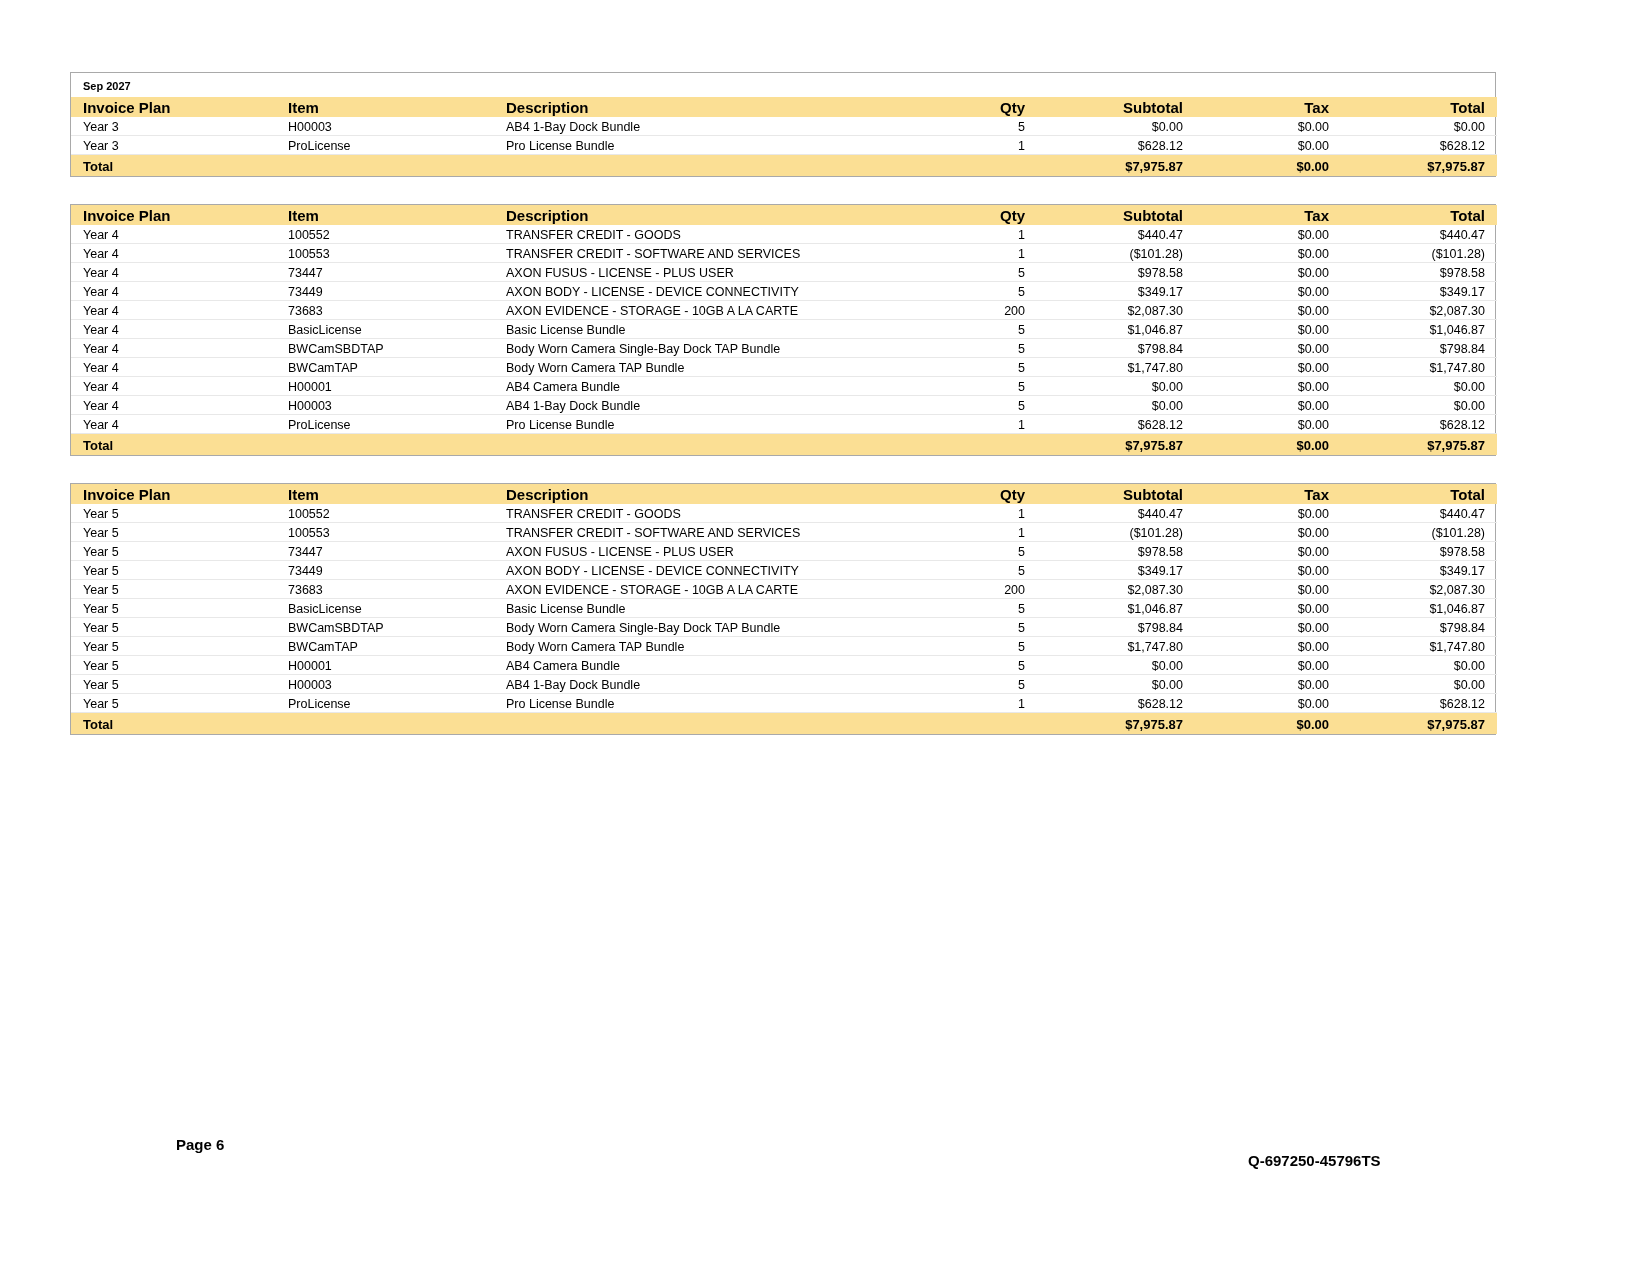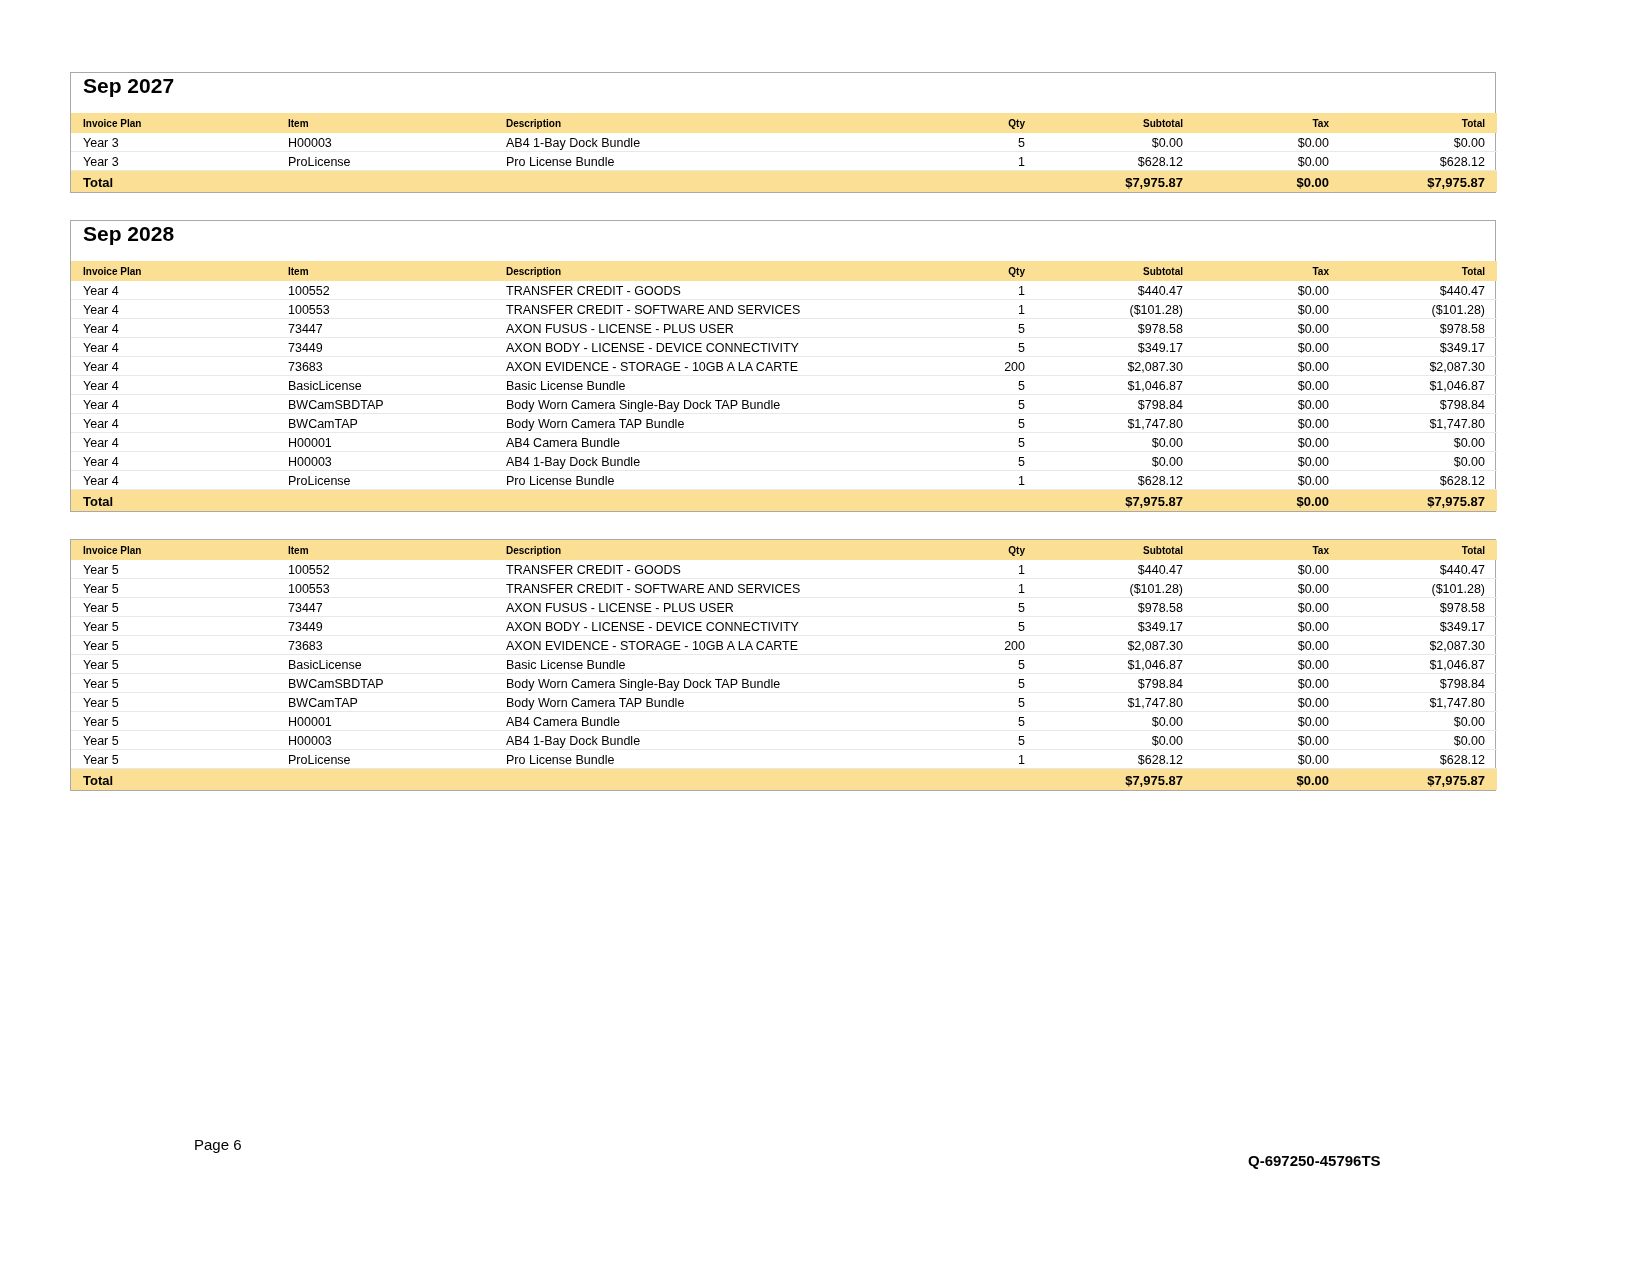--- a/index.html
+++ b/index.html
@@ -21,23 +21,23 @@
     left: 70px;
     top: 72px;
     width: 1426px;
   }
   .table-block {
     border: 1px solid #a9a9a9;
     margin-bottom: 27px;
     background: #ffffff;
   }
   .section-title {
-    font-size: 21px;
+    font-size: 11px;
     font-weight: bold;
-    padding: 4px 12px 18px 12px;
+    padding: 4px 12px 2px 12px;
     height: 18px;
     line-height: 18px;
   }
   table.invoice {
     width: 100%;
     border-collapse: collapse;
     table-layout: fixed;
     font-size: 12.5px;
   }
   table.invoice th,
@@ -49,38 +49,38 @@
     font-weight: normal;
   }
   table.invoice th.num,
   table.invoice td.num {
     text-align: right;
     padding-right: 12px;
   }
   tr.header-row th {
     background: var(--accent, #fbdf94);
     font-weight: bold;
-    font-size: 10px;
+    font-size: 15px;
     height: 17px;
   }
   tbody tr.body-row td {
     border-bottom: 1px solid #e8e8e8;
     height: 15px;
   }
   tr.total-row td {
     background: var(--accent, #fbdf94);
     font-weight: bold;
     font-size: 13px;
     height: 18px;
   }
   .footer-page {
     position: absolute;
-    left: 194px;
+    left: 176px;
     top: 1136px;
-    font-weight: normal;
+    font-weight: bold;
     font-size: 15px;
   }
   .footer-ref {
     position: absolute;
     left: 1248px;
     top: 1136px;
     font-weight: bold;
     font-size: 15px;
     margin-top: 16px;
   }
@@ -138,21 +138,20 @@
               <td></td>
               <td class="num"></td>
               <td class="num">$7,975.87</td>
               <td class="num">$0.00</td>
               <td class="num">$7,975.87</td>
             </tr>
           </tbody>
         </table>
       </div>
       <div class="table-block">
-        <div class="section-title">Sep 2028</div>
         <table class="invoice">
           <colgroup>
             <col style="width: 205px;">
             <col style="width: 218px;">
             <col style="width: 443px;">
             <col style="width: 100px;">
             <col style="width: 158px;">
             <col style="width: 146px;">
             <col style="width: 156px;">
           </colgroup>

